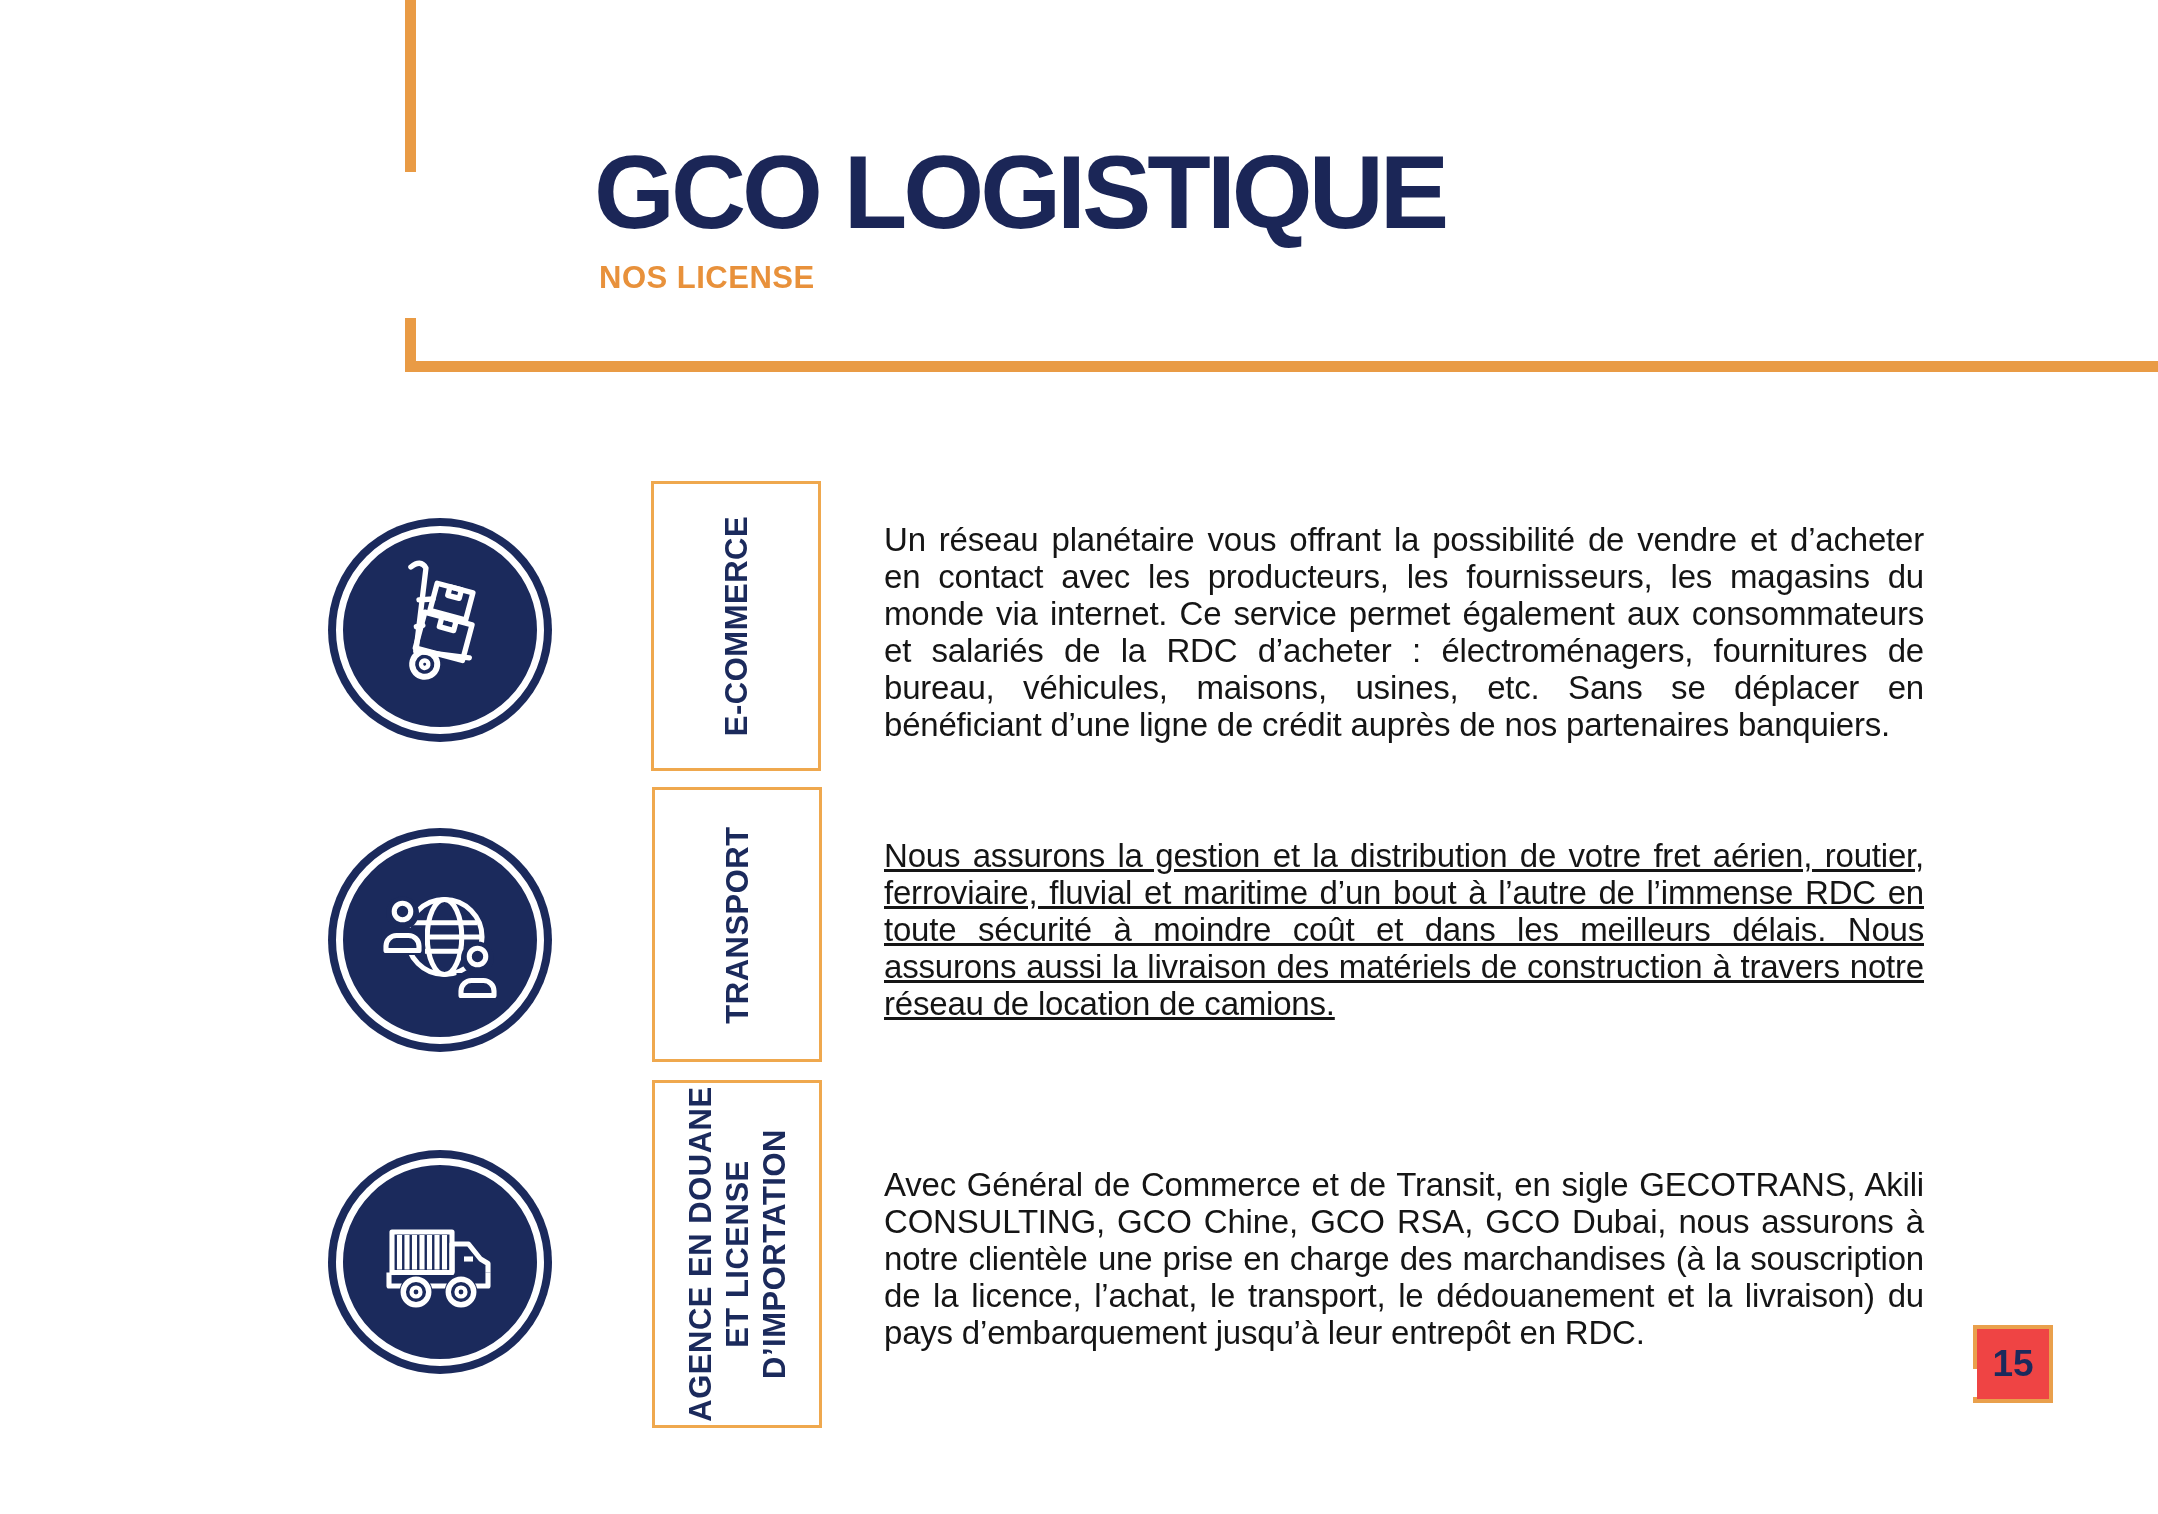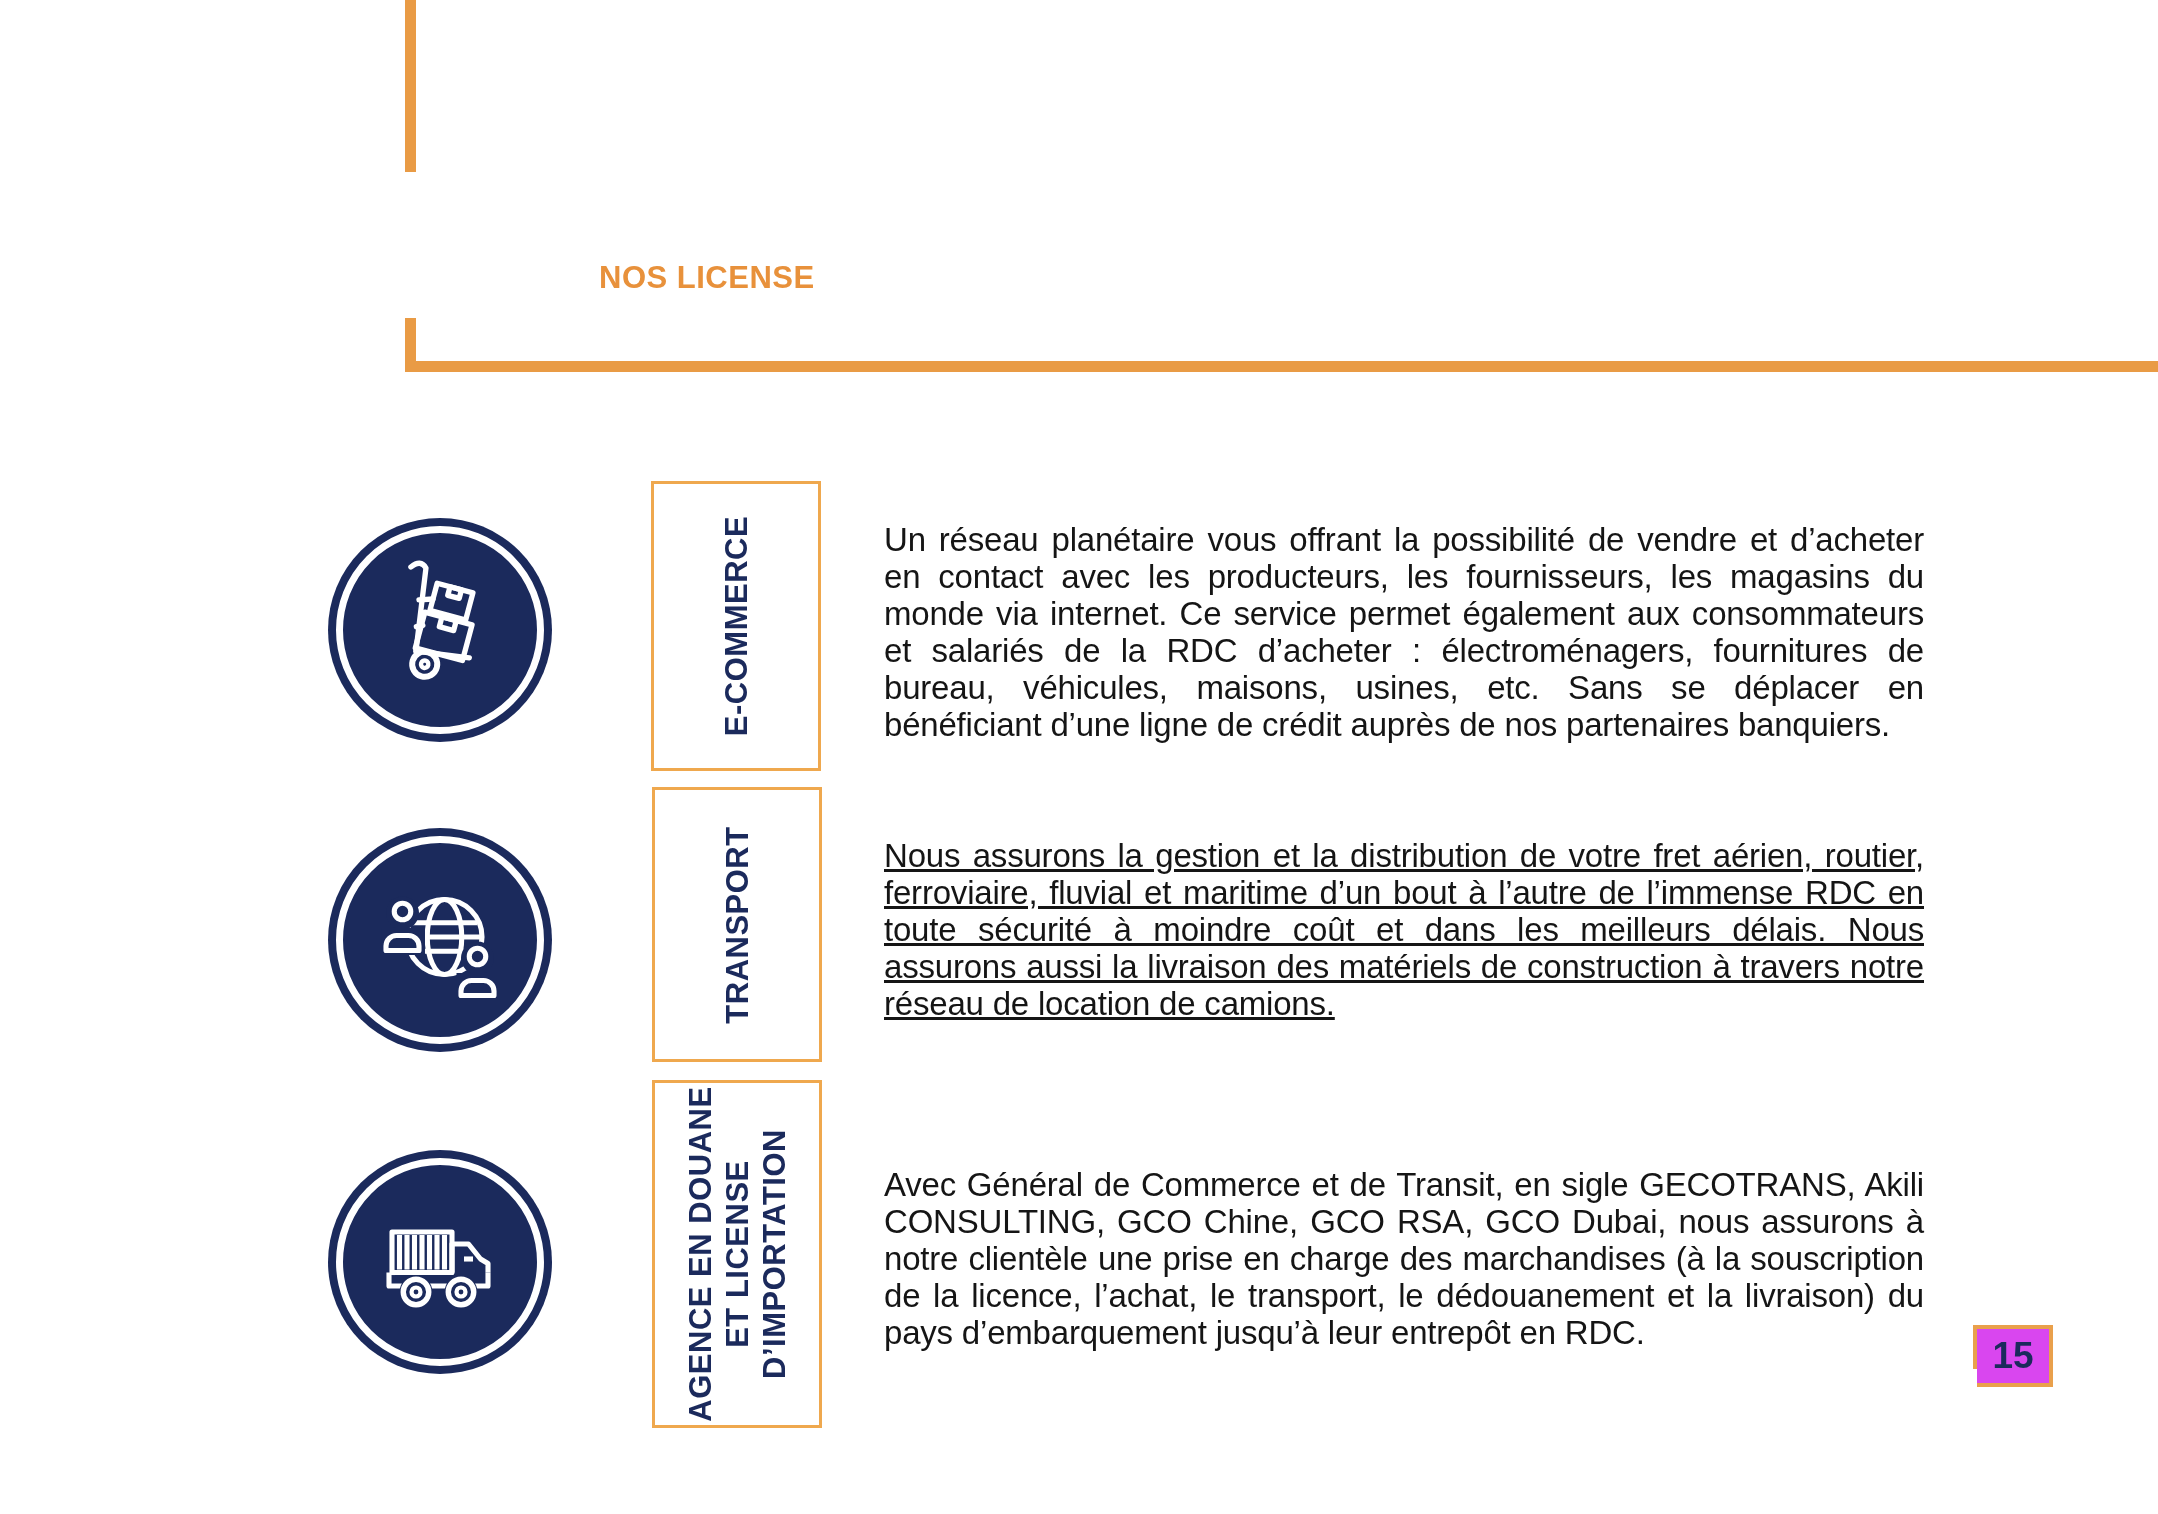--- a/index.html
+++ b/index.html
@@ -45,34 +45,35 @@
   .para{
     position:absolute;left:884px;width:1040px;
     font-size:33px;line-height:37px;letter-spacing:-0.2px;
     color:#151515;text-align:justify;
   }
   .p-1{top:521px;}
   .p-2{top:837px;text-decoration:underline;}
   .p-3{top:1166px;}
   
   .page-box{
-    position:absolute;left:1973px;top:1325px;width:80px;height:62px;box-sizing:border-box;
-    border:4px solid #e9a04c;background:#d946ef;
+    position:absolute;left:1973px;top:1325px;width:80px;height:78px;box-sizing:border-box;
+    border:4px solid #e9a04c;background:#ef4444;
     display:flex;align-items:center;justify-content:center;
   }
   .page-box .notch{position:absolute;left:-4px;top:40px;width:4px;height:28px;background:#ffffff;}
   .page-num{font-size:37px;font-weight:bold;color:#1b2a5c;}
   svg{display:block;}
 </style>
 </head>
 <body>
 
 <div id="page">
 
   <div class="v-line-top"></div>
+  <div class="title">GCO LOGISTIQUE</div>
   <div class="subtitle">NOS LICENSE</div>
   <div class="bracket-v"></div>
   <div class="rule-h"></div>
 
   <div class="icon-circle ic-1">
     <span>
       <svg width="148" height="148" viewBox="0 0 100 100">
         <g fill="none" stroke="#ffffff" stroke-width="3.6" stroke-linecap="round" stroke-linejoin="round" transform="rotate(15 50 50)">
           <path d="M20 14 Q25 7 30 12 L38 68"></path>
           <rect x="40" y="20" width="25" height="19"></rect>

